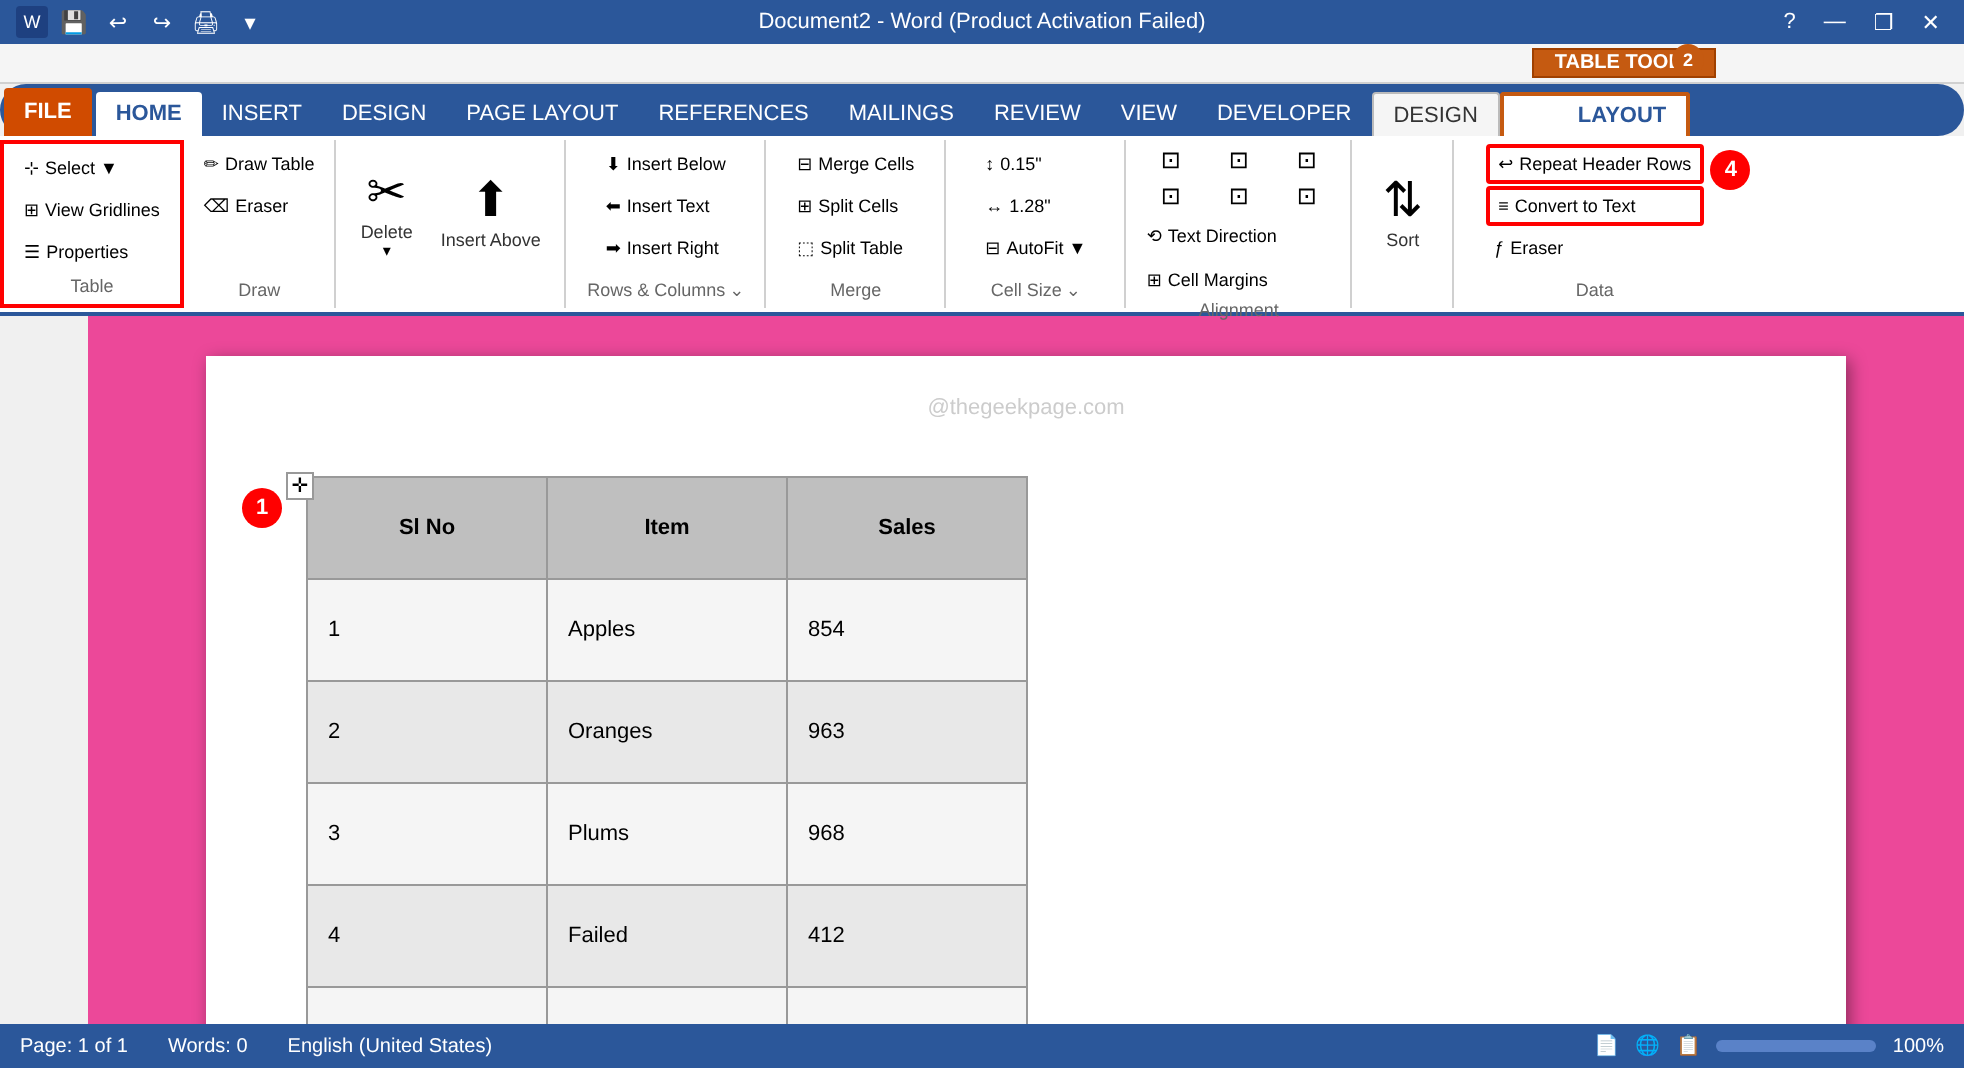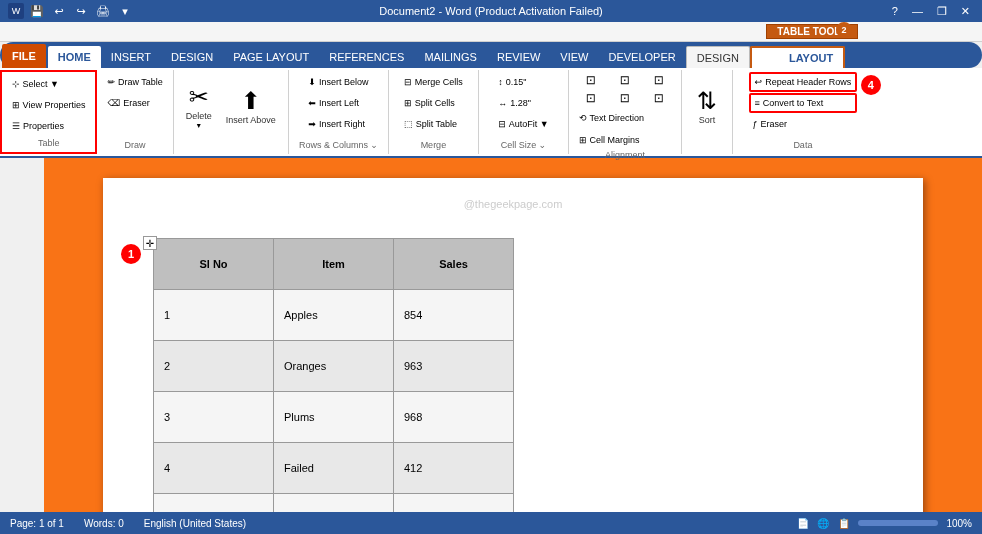--- a/index.html
+++ b/index.html
@@ -174,21 +174,21 @@
     }
     .convert-highlight {
       border: 2px solid red;
     }
     .repeat-highlight {
       border: 2px solid red;
     }
 
     
     .document-area {
-      background: #f97316;
+      background: #ec4899;
       flex: 1;
       display: flex;
       justify-content: center;
       padding: 20px;
       height: calc(534px - 22px - 20px - 26px - 90px - 22px);
       overflow: hidden;
       margin-left: 44px;
     }
     .document-page {
       background: white;
@@ -328,21 +328,21 @@
 
   <div class="ribbon-group select-group-highlight" style="border:2px solid red; min-width:90px;">
     <div class="ribbon-group-content">
       <div class="ribbon-col">
         <div class="ribbon-small-btn">
           <span>⊹</span>
           <span>Select ▼</span>
         </div>
         <div class="ribbon-small-btn">
           <span>⊞</span>
-          <span>View Properties</span>
+          <span>View Gridlines</span>
         </div>
         <div class="ribbon-small-btn">
           <span>☰</span>
           <span>Properties</span>
         </div>
       </div>
     </div>
     <div class="ribbon-group-label">
       <span>Table</span>
     </div>
@@ -383,21 +383,21 @@
 
   <div class="ribbon-group" style="min-width:100px;">
     <div class="ribbon-group-content">
       <div class="ribbon-col">
         <div class="ribbon-small-btn">
           <span>⬇</span>
           <span>Insert Below</span>
         </div>
         <div class="ribbon-small-btn">
           <span>⬅</span>
-          <span>Insert Left</span>
+          <span>Insert Text</span>
         </div>
         <div class="ribbon-small-btn">
           <span>➡</span>
           <span>Insert Right</span>
         </div>
       </div>
     </div>
     <div class="ribbon-group-label">
       Rows &amp; Columns <span>⌄</span>
     </div>

